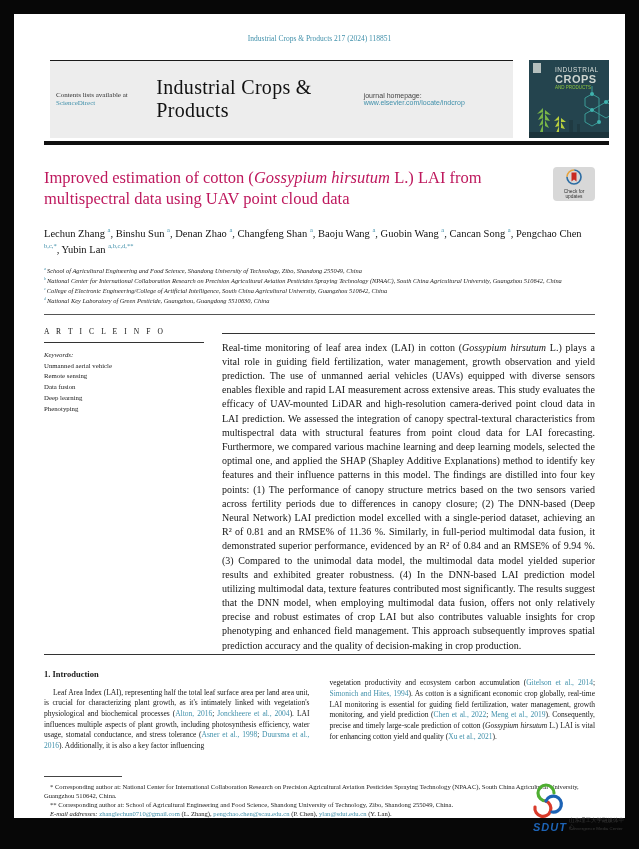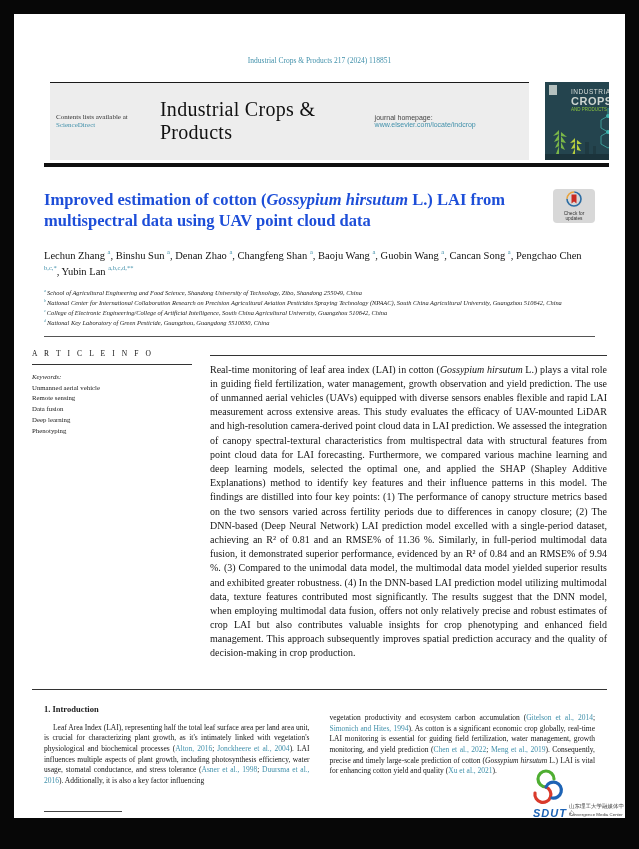--- a/index.html
+++ b/index.html
@@ -8,56 +8,56 @@
     width:639px; height:849px; position:relative;
     background:#070707; overflow:hidden;
     font-family:"Liberation Serif","DejaVu Serif",serif;
     color:var(--ink);
   }
   .page{
     position:absolute; left:14px; top:14px; width:611px; height:804px;
     background:#ffffff; overflow:hidden;
   }
   
-  .citation{ margin-top:42px; text-align:center; font-size:7.5px; color:var(--accent); }
+  .citation{ margin-top:20px; text-align:center; font-size:7.5px; color:var(--accent); }
 
   
   .header-band{ display:flex; align-items:stretch; margin:17px 16px 0 30px; }
   .logo-col{ width:72px; display:flex; flex-direction:column; align-items:center; justify-content:flex-end; padding-bottom:2px; }
   .elsevier-word{ font-size:11px; letter-spacing:0.5px; color:#c0762c; margin-top:1px; }
   .center-box{ flex:1; background:#ededed; border-top:1.5px solid #1a1a1a; margin-left:6px;
     display:flex; align-items:center; justify-content:space-between;
     padding:7px 6px 8px; }
   .contents-line{ font-size:7px; color:#333; }
   .contents-line .lnk{ color:var(--accent); }
   .journal-title{ font-size:20px; color:#111; letter-spacing:0.3px; }
   .homepage-line{ font-size:7px; color:#444; font-family:"Liberation Sans","DejaVu Sans",sans-serif; }
   .homepage-line .lnk{ color:var(--accent); }
-  .cover{ width:64px; height:78px; margin-left:16px; background:#24444e; position:relative; overflow:hidden; }
+  .cover{ width:80px; height:78px; margin-left:16px; background:#24444e; position:relative; overflow:hidden; }
   .cover .c-mini{ position:absolute; left:4px; top:3px; width:8px; height:10px; background:#cfd6d2; opacity:.85; }
   .cover .c-t1{ position:absolute; left:26px; top:6px; font-family:"Liberation Sans",sans-serif; font-size:6.5px; letter-spacing:.5px; color:#d7ddd9; }
   .cover .c-t2{ position:absolute; left:26px; top:13px; font-family:"Liberation Sans",sans-serif; font-size:11px; font-weight:bold; letter-spacing:.5px; color:#cdd5d0; }
   .cover .c-t3{ position:absolute; left:26px; top:25px; font-size:4.5px; color:#8dc63f; font-family:"Liberation Sans",sans-serif; }
   .cover svg{ position:absolute; left:0; top:0; }
   .thick-bar{ height:3.5px; background:#101010; margin:3px 16px 0 30px; }
 
   
   .title-row{ display:flex; margin:22px 30px 0; }
-  .paper-title{ flex:1; font-size:16.5px; font-weight:bold; line-height:1.32; color:#1d4ed8; }
+  .paper-title{ flex:1; font-size:16.5px; font-weight:normal; line-height:1.32; color:#be185d; }
   .badge{ width:42px; height:34px; background:#d8d8d8; border-radius:4px; display:flex; flex-direction:column; align-items:center; padding-top:2px; flex:none; }
   .badge-txt{ font-family:"Liberation Sans",sans-serif; font-size:4.8px; line-height:1.15; color:#333; text-align:center; }
 
   .authors{ margin:15px 30px 0; font-size:10.5px; line-height:1.5; color:#111; }
   .affiliations{ margin:8px 30px 0; font-size:6.4px; font-style:italic; line-height:1.55; color:#222; }
   .aff-line{}
 
   .rule-thin{ border-bottom:0.8px solid #555; margin:8px 30px 0; }
 
   
-  .info-abstract{ display:flex; margin:12px 18px 0; border-bottom:1px solid #333; padding-bottom:28px;font-family:Liberation Serif, serif; }
+  .info-abstract{ display:flex; margin:12px 30px 0; border-bottom:1px solid #333; padding-bottom:1px;font-family:Liberation Serif, serif; }
   .info-col{ width:160px; flex:none; }
   .abs-col{ flex:1; margin-left:18px; }
   .sec-head{ font-size:7.5px; letter-spacing:2.6px; color:#111; }
   .sec-head-rule{ border-bottom:1px solid #333; margin:6px 0 7px; }
   .kw-label{ font-style:italic; font-size:6.8px; line-height:1.6; }
   .kw-list div{ font-size:6.8px; line-height:1.6; }
   .abs-text{ font-size:10px; line-height:1.42; text-align:justify; color:#151515; }
 
   
   .body-cols{ display:flex; gap:20px; margin:14px 30px 0;align-items:center; }
@@ -72,21 +72,21 @@
   .fn{ text-indent:6px; }
   .doi{ margin:11px 30px 0; font-size:6.8px; color:var(--accent); }
   .meta-lines{ margin:3px 30px 0; font-size:6.8px; line-height:1.5; color:#1a1a1a; }
 
   
   .rt-sup{ font-size:62%; vertical-align:super; color:var(--accent); }
   .rt-link{ color:var(--accent); }
   .rt-i{ font-style:italic; }
 
   
-  .watermark{ position:absolute; right:14px; bottom:16px; width:118px; height:66px; }
+  .watermark{ position:absolute; right:14px; bottom:2px; width:118px; height:66px; }
   .wm-sdut{ position:absolute; left:26px; top:40px; font-family:"Liberation Sans",sans-serif; font-style:italic; font-weight:bold; font-size:11px; color:#1d63b5; letter-spacing:1px; }
   .wm-cn{ position:absolute; left:62px; top:36px; font-size:5.5px; color:#3b3b3b; font-family:"DejaVu Sans",sans-serif; }
   .wm-en{ position:absolute; left:62px; top:45px; font-size:4.4px; color:#3b3b3b; font-family:"Liberation Sans",sans-serif; }
 </style>
 </head>
 <body>
 
 <div class="page">
 
   <div class="citation">Industrial Crops &amp; Products 217 (2024) 118851</div>

